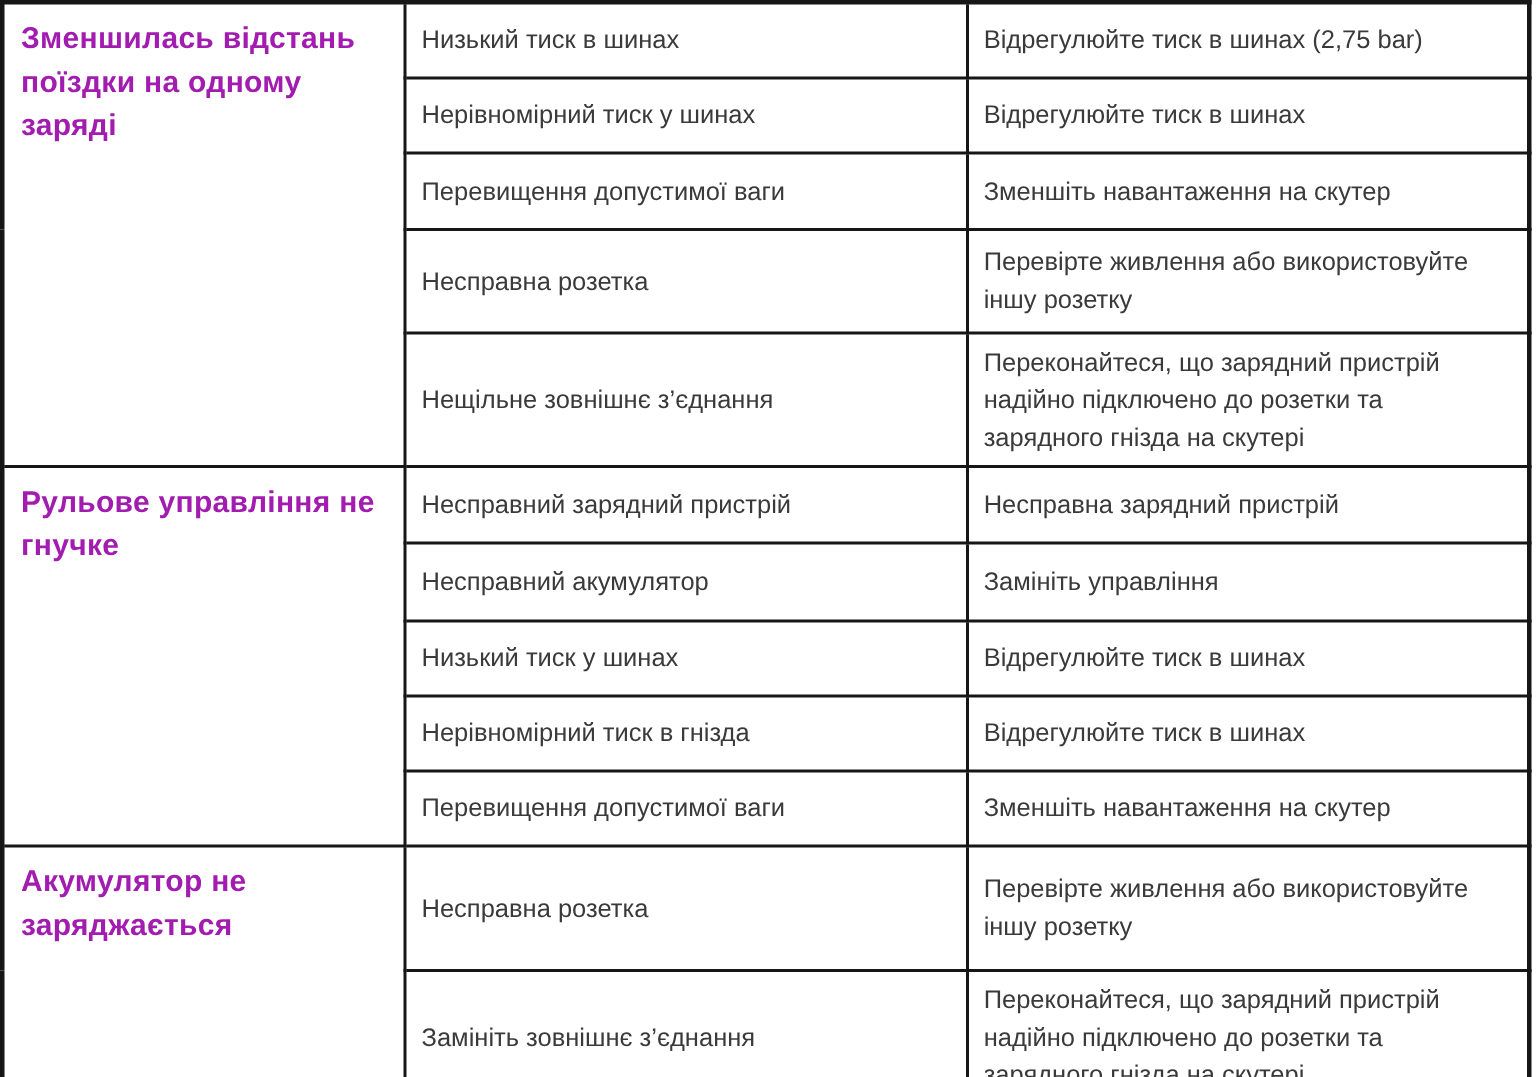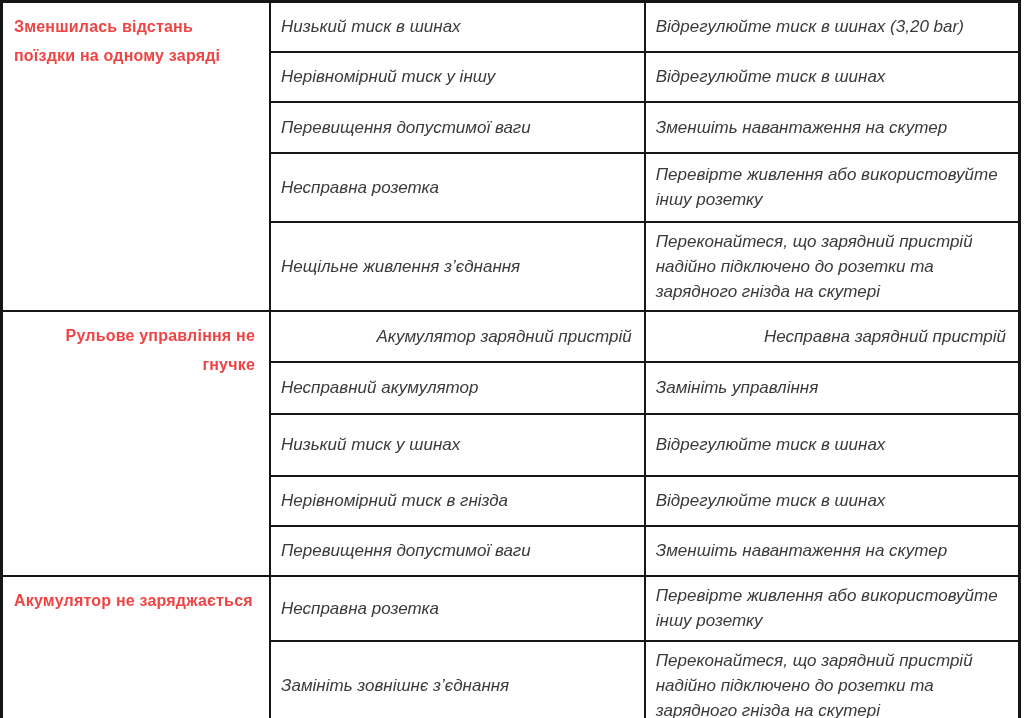--- a/index.html
+++ b/index.html
@@ -26,93 +26,92 @@
   table.troubleshooting col.c-cause    { width: 374px; }
   table.troubleshooting col.c-solution { width: 374px; }
   td {
     border: 2px solid #161616;
     box-sizing: border-box;
     background: #ffffff;
   }
   td.problem {
     vertical-align: top;
     padding: 9px 14px 8px 11px;
-    font-size: 16px;
+    font-size: 20px;
     font-weight: 700;
     line-height: 29px;
-    color: #ef4444;
+    color: #a21caf;
     letter-spacing: 0.2px;
   }
   td.cause, td.solution {
     vertical-align: middle;
     padding: 6px 12px 6px 10px;
     font-size: 17px;
     font-weight: 400;
     line-height: 25px;
     color: #3a3a3a;
-    font-style: italic;
   }
 </style>
 </head>
 <body>
 
 <div class="page">
   <table class="troubleshooting">
     <colgroup>
       <col class="c-problem">
       <col class="c-cause">
       <col class="c-solution">
     </colgroup>
     <tbody>
 
       <tr style="height:50px;">
         <td class="problem" rowspan="5">Зменшилась відстань поїздки на одному заряді</td>
         <td class="cause">Низький тиск в шинах</td>
-        <td class="solution">Відрегулюйте тиск в шинах (3,20 bar)</td>
+        <td class="solution">Відрегулюйте тиск в шинах (2,75 bar)</td>
       </tr>
       <tr style="height:50px;">
-        <td class="cause">Нерівномірний тиск у іншу</td>
+        <td class="cause">Нерівномірний тиск у шинах</td>
         <td class="solution">Відрегулюйте тиск в шинах</td>
       </tr>
       <tr style="height:51px;">
         <td class="cause">Перевищення допустимої ваги</td>
         <td class="solution">Зменшіть навантаження на скутер</td>
       </tr>
       <tr style="height:69px;">
         <td class="cause">Несправна розетка</td>
         <td class="solution">Перевірте живлення або використовуйте іншу розетку</td>
       </tr>
       <tr style="height:89px;">
-        <td class="cause">Нещільне живлення з’єднання</td>
+        <td class="cause">Нещільне зовнішнє з’єднання</td>
         <td class="solution">Переконайтеся, що зарядний пристрій надійно підключено до розетки та зарядного гнізда на скутері</td>
       </tr>
 
-      <tr style="height:51px;text-align:right;">
+      <tr style="height:51px;">
         <td class="problem" rowspan="5">Рульове управління не гнучке</td>
-        <td class="cause">Акумулятор зарядний пристрій</td>
+        <td class="cause">Несправний зарядний пристрій</td>
         <td class="solution">Несправна зарядний пристрій</td>
       </tr>
       <tr style="height:52px;margin-top:44px;">
         <td class="cause">Несправний акумулятор</td>
         <td class="solution">Замініть управління</td>
       </tr>
-      <tr style="height:62px;margin-top:12px;">
+      <tr style="height:50px;margin-top:12px;">
         <td class="cause">Низький тиск у шинах</td>
         <td class="solution">Відрегулюйте тиск в шинах</td>
       </tr>
       <tr style="height:50px;">
         <td class="cause">Нерівномірний тиск в гнізда</td>
         <td class="solution">Відрегулюйте тиск в шинах</td>
       </tr>
       <tr style="height:50px;">
         <td class="cause">Перевищення допустимої ваги</td>
         <td class="solution">Зменшіть навантаження на скутер</td>
       </tr>
 
-      <tr style="height:65px;">
+      <tr style="height:83px;">
         <td class="problem" rowspan="2">Акумулятор не заряджається</td>
         <td class="cause">Несправна розетка</td>
         <td class="solution">Перевірте живлення або використовуйте іншу розетку</td>
       </tr>
       <tr style="height:85px;">
         <td class="cause">Замініть зовнішнє з’єднання</td>
         <td class="solution">Переконайтеся, що зарядний пристрій надійно підключено до розетки та зарядного гнізда на скутері</td>
       </tr>
     </tbody>
   </table>

